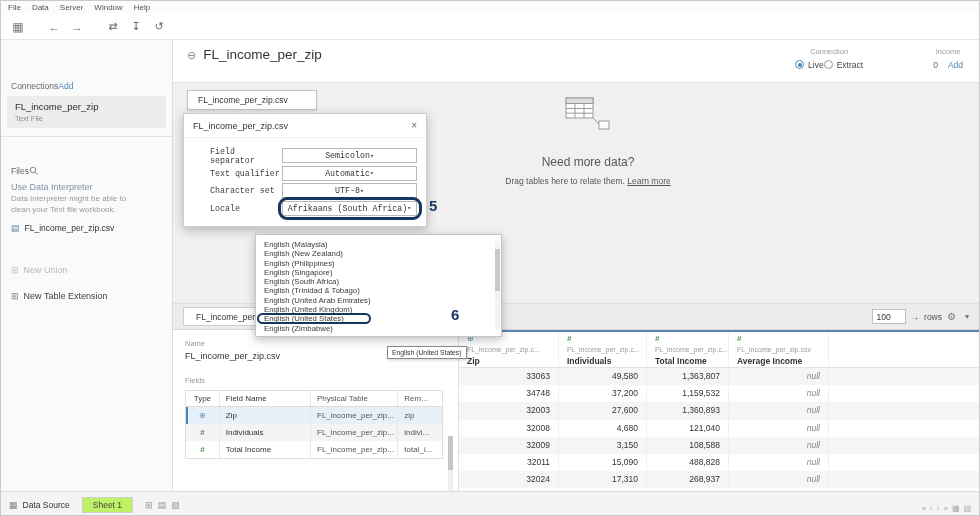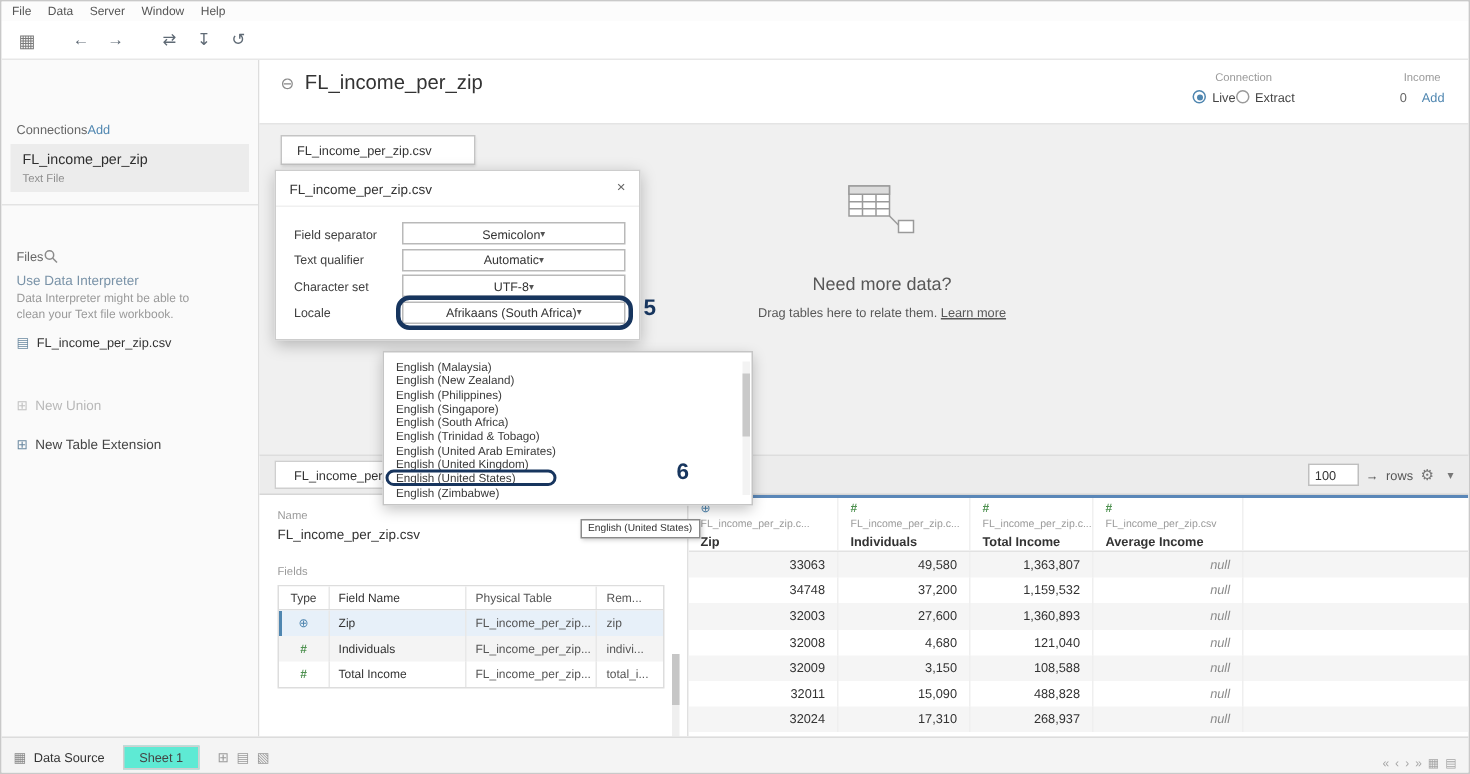--- a/index.html
+++ b/index.html
@@ -45,33 +45,33 @@
   .radio-row{display:flex;font-size:8.5px;color:#444;align-items:center;}
   .radio{width:9px;height:9px;border:1px solid #9a9a9a;border-radius:50%;display:inline-block;position:relative;margin-right:4px;vertical-align:-1px;}
   .radio.on{border-color:#4f86b0;}
   .radio.on::after{content:"";position:absolute;left:1.5px;top:1.5px;width:4px;height:4px;border-radius:50%;background:#4f86b0;}
   .filters-block{margin-right:2px;text-align:right;}
   .filters-row{font-size:8.5px;color:#666;display:flex;gap:10px;justify-content:flex-end;}
 
   
   .canvas{height:222px;background:#f0f0f0;position:relative;border-top:1px solid #e4e4e4;border-bottom:1px solid #ddd;}
   .table-chip{position:absolute;left:14px;top:7px;width:130px;height:20px;background:#fff;border:1px solid #c4c4c4;box-shadow:0 1px 2px rgba(0,0,0,.12);font-size:8.5px;display:flex;align-items:center;padding:0 10px;cursor:pointer;}
-  .need-more{position:absolute;left:295px;top:40px;width:240px;text-align:center;}
+  .need-more{position:absolute;left:295px;top:14px;width:240px;text-align:center;}
   .nm-icon{margin-bottom:20px;}
   .nm-title{font-size:12px;color:#575757;}
   .nm-hint{font-size:8.5px;color:#575757;margin-top:7px;}
   .nm-link{text-decoration:underline;cursor:pointer;}
 
   
   .overlay{position:absolute;left:0;top:0;width:100%;height:100%;z-index:50;pointer-events:none;}
   .overlay>*{pointer-events:auto;}
   .dialog{position:absolute;left:182px;top:112px;width:244px;background:#fff;border:1px solid #cdcdcd;box-shadow:0 3px 10px rgba(0,0,0,.25);}
   .dlg-title-row{display:flex;justify-content:space-between;align-items:center;padding:6px 9px;font-size:9px;color:#333;border-bottom:1px solid #f0f0f0;}
   .dlg-close{color:#666;font-size:10px;cursor:pointer;}
-  .dlg-body{padding:10px 9px 8px 12px;}
+  .dlg-body{padding:10px 9px 8px 26px;font-family:Liberation Mono, monospace;}
   .dlg-row{display:flex;align-items:center;height:15px;margin-bottom:2.5px;}
   .dlg-label{width:72px;font-size:8.3px;color:#404040;}
   .dlg-select{flex:1;height:15px;border:1px solid #b9b9b9;background:#fff;display:flex;align-items:center;justify-content:center;padding:0 4px;font-size:8.3px;color:#333;position:relative;cursor:pointer;}
   .dlg-caret{font-size:6.5px;color:#555;}
   .ring5{position:absolute;left:-5px;top:-5px;right:-6px;bottom:-5px;border:3px solid #17355e;border-radius:9px;pointer-events:none;}
   .dropdown{position:absolute;left:254px;top:233px;width:247px;height:103px;background:#fff;border:1px solid #c5c5c5;box-shadow:0 3px 9px rgba(0,0,0,.25);padding-top:5px;}
   .dd-opt{height:9.3px;line-height:9.3px;padding-left:8px;font-size:7.8px;color:#3a3a3a;white-space:nowrap;position:relative;cursor:pointer;}
   .ring6{position:absolute;left:1px;top:-1.5px;width:114px;height:11.5px;border:2.5px solid #17355e;border-radius:7px;pointer-events:none;}
   .dd-scroll{position:absolute;right:1px;top:6px;bottom:6px;width:5px;background:#f3f3f3;}
   .dd-thumb{position:absolute;top:8px;left:0;width:5px;height:42px;background:#c9c9c9;}
@@ -120,21 +120,21 @@
   .g-row{display:flex;height:17.2px;line-height:17.2px;}
   .g-row:nth-child(odd){background:#f5f5f5;}
   .g-cell{text-align:right;padding-right:8px;font-size:8.5px;color:#333;border-right:1px solid #efefef;overflow:hidden;}
   .g-cell.null{font-style:italic;color:#8a8a8a;}
   .c0{width:100px;min-width:100px;} .c1{width:88px;min-width:88px;} .c2{width:82px;min-width:82px;} .c3{width:100px;min-width:100px;}
 
   
   .statusbar{height:26px;background:#f4f4f4;border-top:1px solid #dcdcdc;display:flex;align-items:center;padding:0 8px;gap:12px;position:relative;font-size:8.5px;color:#444;}
   .ds-tab{display:flex;align-items:center;gap:5px;cursor:pointer;color:#333;}
   .ds-icon{color:#888;font-size:9px;}
-  .sheet-tab{background:#5eead4;border:1px solid #cfcfcf;padding:2px 10px;cursor:pointer;}
+  .sheet-tab{background:#bef264;border:1px solid #cfcfcf;padding:2px 10px;cursor:pointer;}
   .new-icons{display:flex;gap:5px;color:#999;font-size:9px;}
   .new-icons span{cursor:pointer;}
   .nav-icons{position:absolute;right:8px;bottom:4px;display:flex;gap:4px;color:#a5a5a5;font-size:8px;}
   .nav-icons span{cursor:pointer;}
 </style>
 </head>
 <body>
 
 <div class="app">
 

